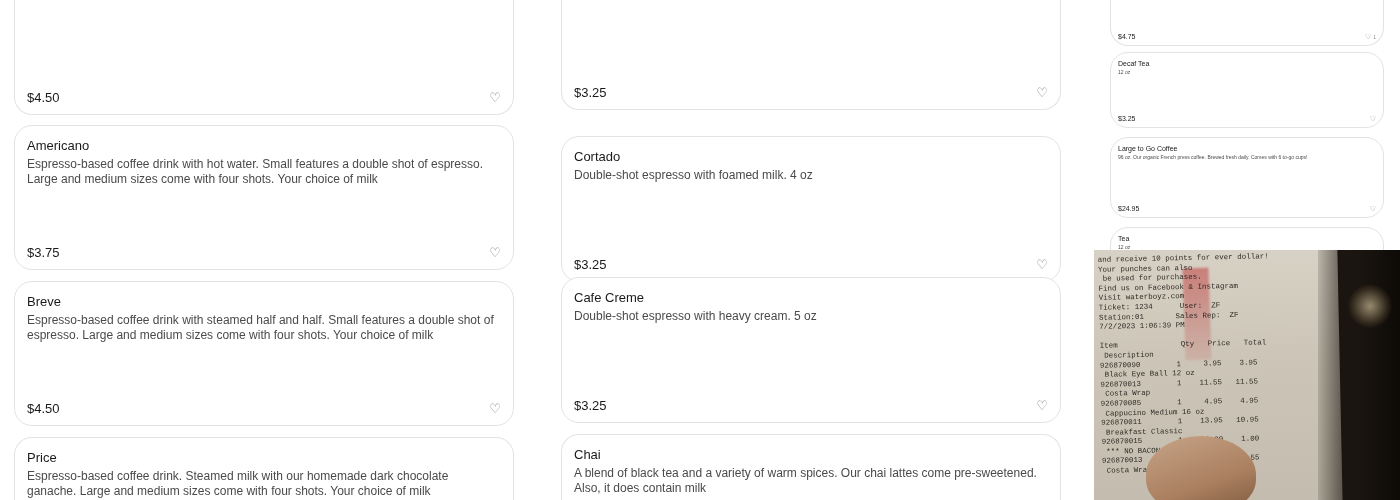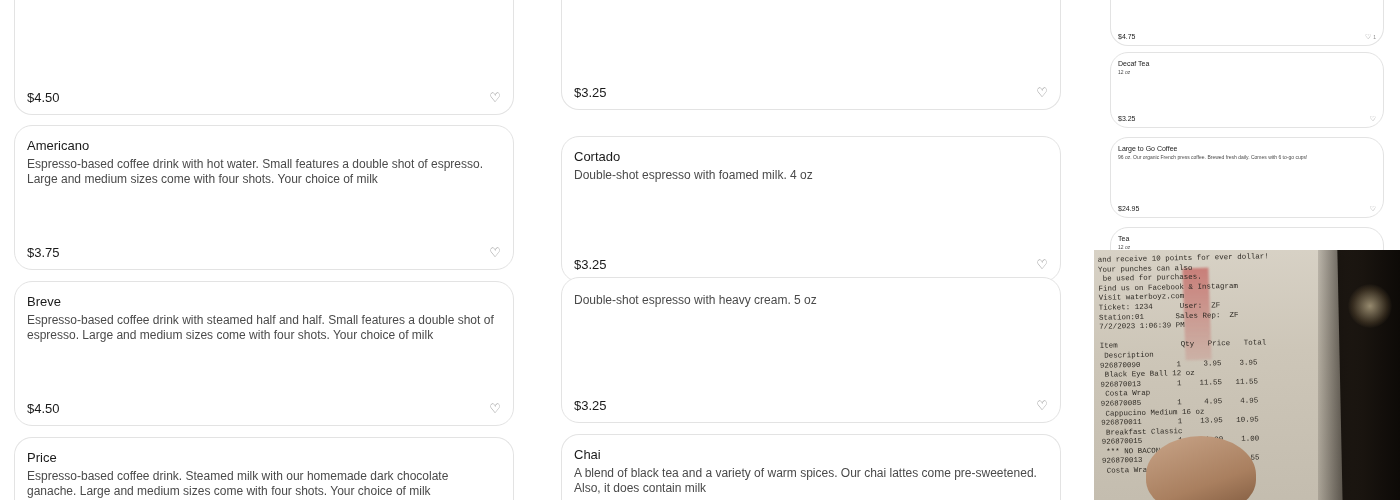--- a/index.html
+++ b/index.html
@@ -211,20 +211,21 @@
       <div class="desc">Double-shot espresso with foamed milk. 4 oz</div>
     </div>
     <div class="footer">
       <span class="price">$3.25</span>
       <span class="heart">♡</span>
     </div>
   </div>
 
   <div class="card col2" style="top:277px; height:146px;">
     <div class="body">
+      <div class="title">Cafe Creme</div>
       <div class="desc">Double-shot espresso with heavy cream. 5 oz</div>
     </div>
     <div class="footer">
       <span class="price">$3.25</span>
       <span class="heart">♡</span>
     </div>
   </div>
 
   <div class="card col2 clip-bottom" style="top:434px; height:66px;">
     <div class="body">

